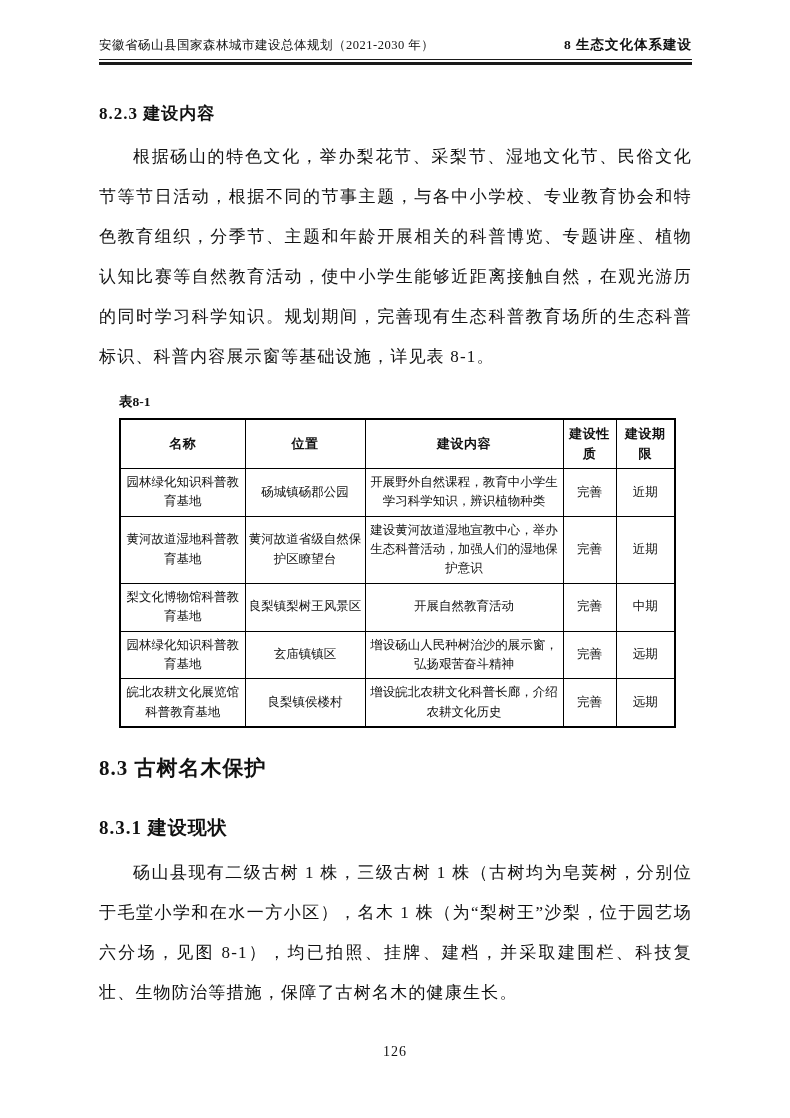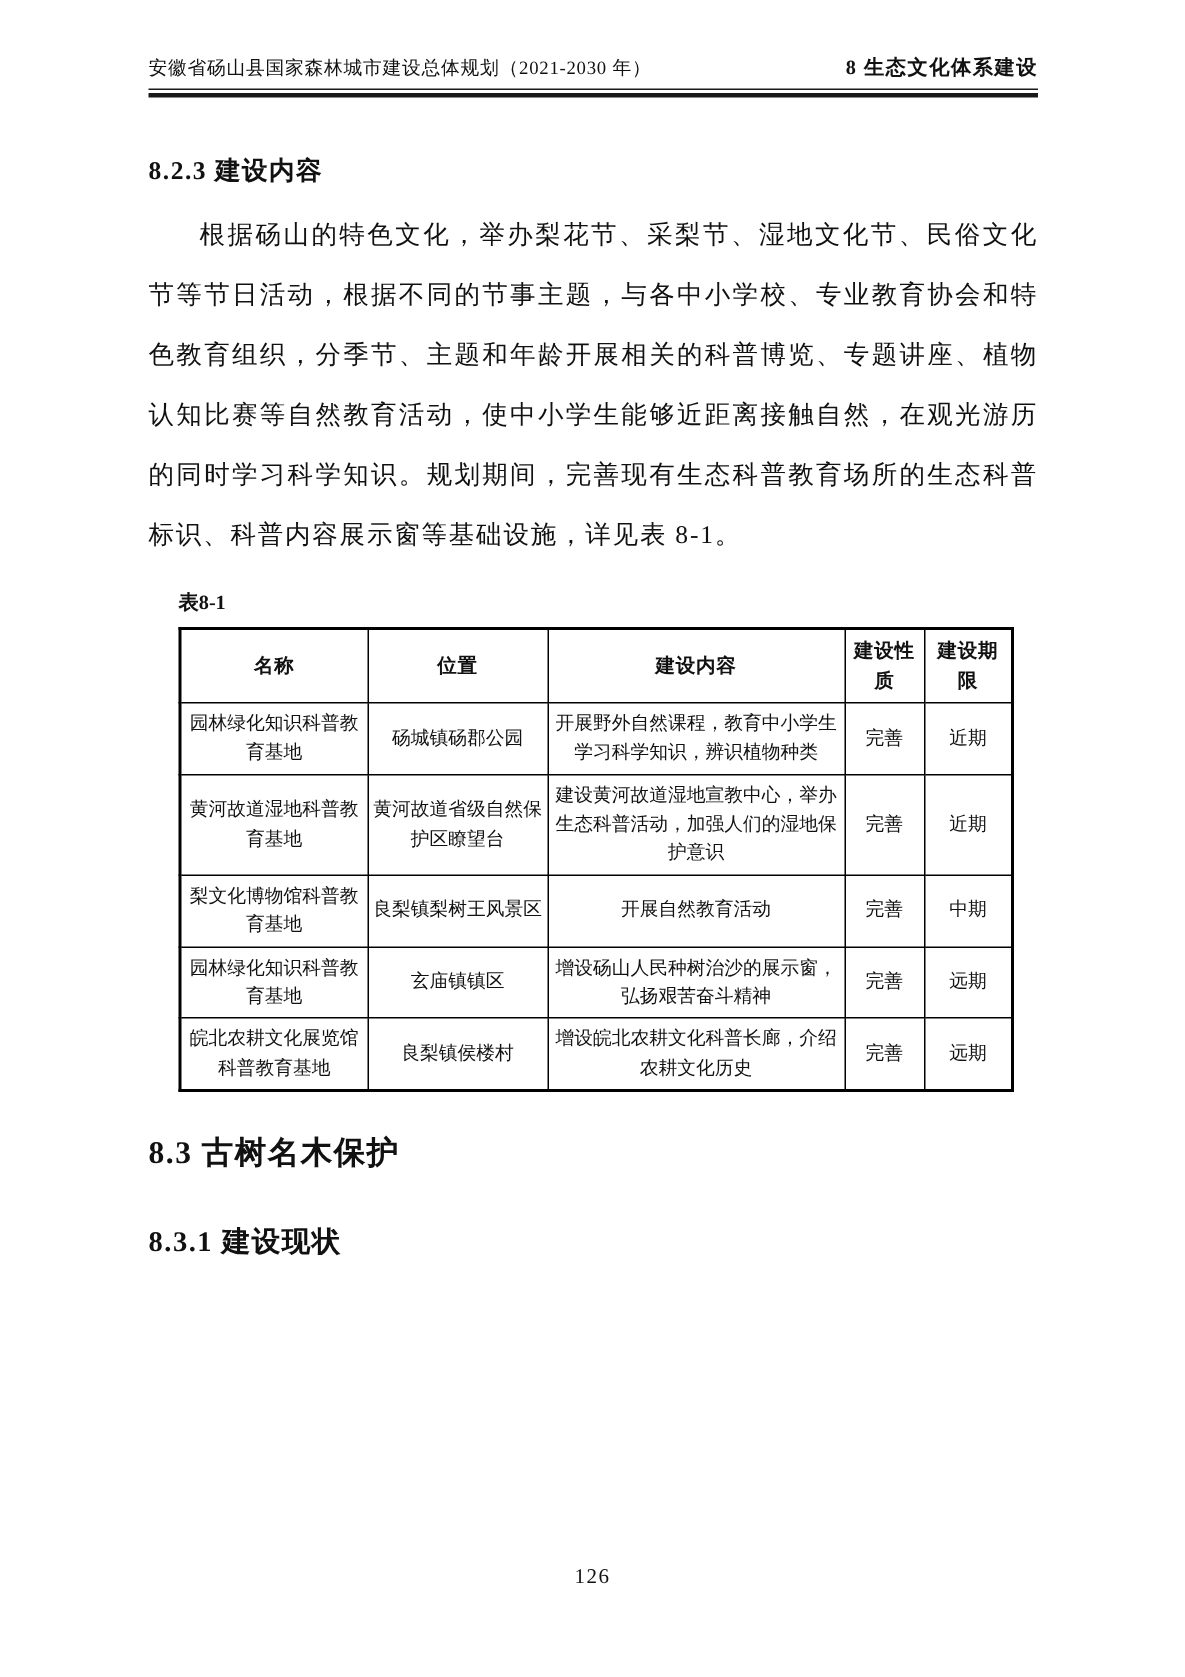--- a/index.html
+++ b/index.html
@@ -195,16 +195,17 @@
         <td>完善</td>
         <td>远期</td>
       </tr>
     </tbody>
   </table>
 
   <div class="h-main">8.3 古树名木保护</div>
 
   <div class="h-sub2">8.3.1 建设现状</div>
 
+  <p class="para">砀山县现有二级古树 1 株，三级古树 1 株（古树均为皂荚树，分别位于毛堂小学和在水一方小区），名木 1 株（为“梨树王”沙梨，位于园艺场六分场，见图 8-1），均已拍照、挂牌、建档，并采取建围栏、科技复壮、生物防治等措施，保障了古树名木的健康生长。</p>
 
 </div>
 
 <div class="page-number">126</div>
 
 </body></html>

